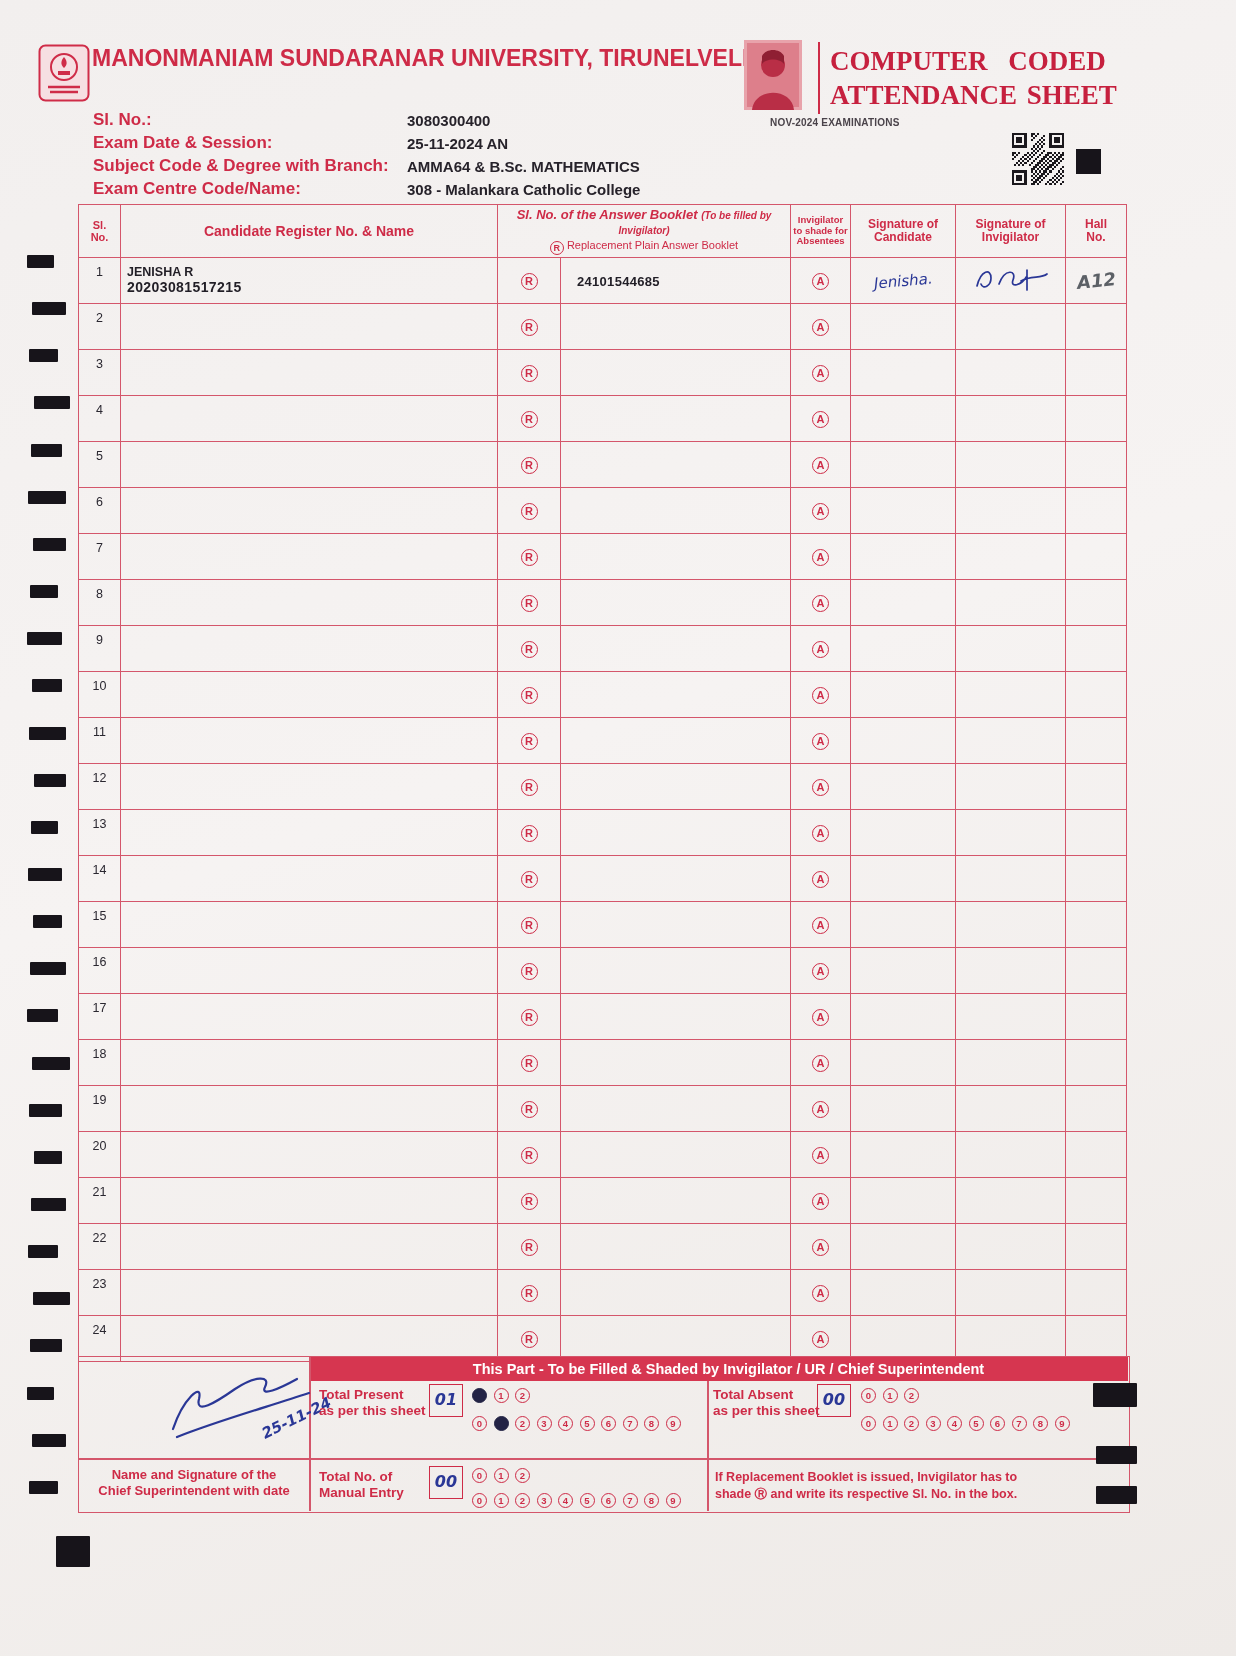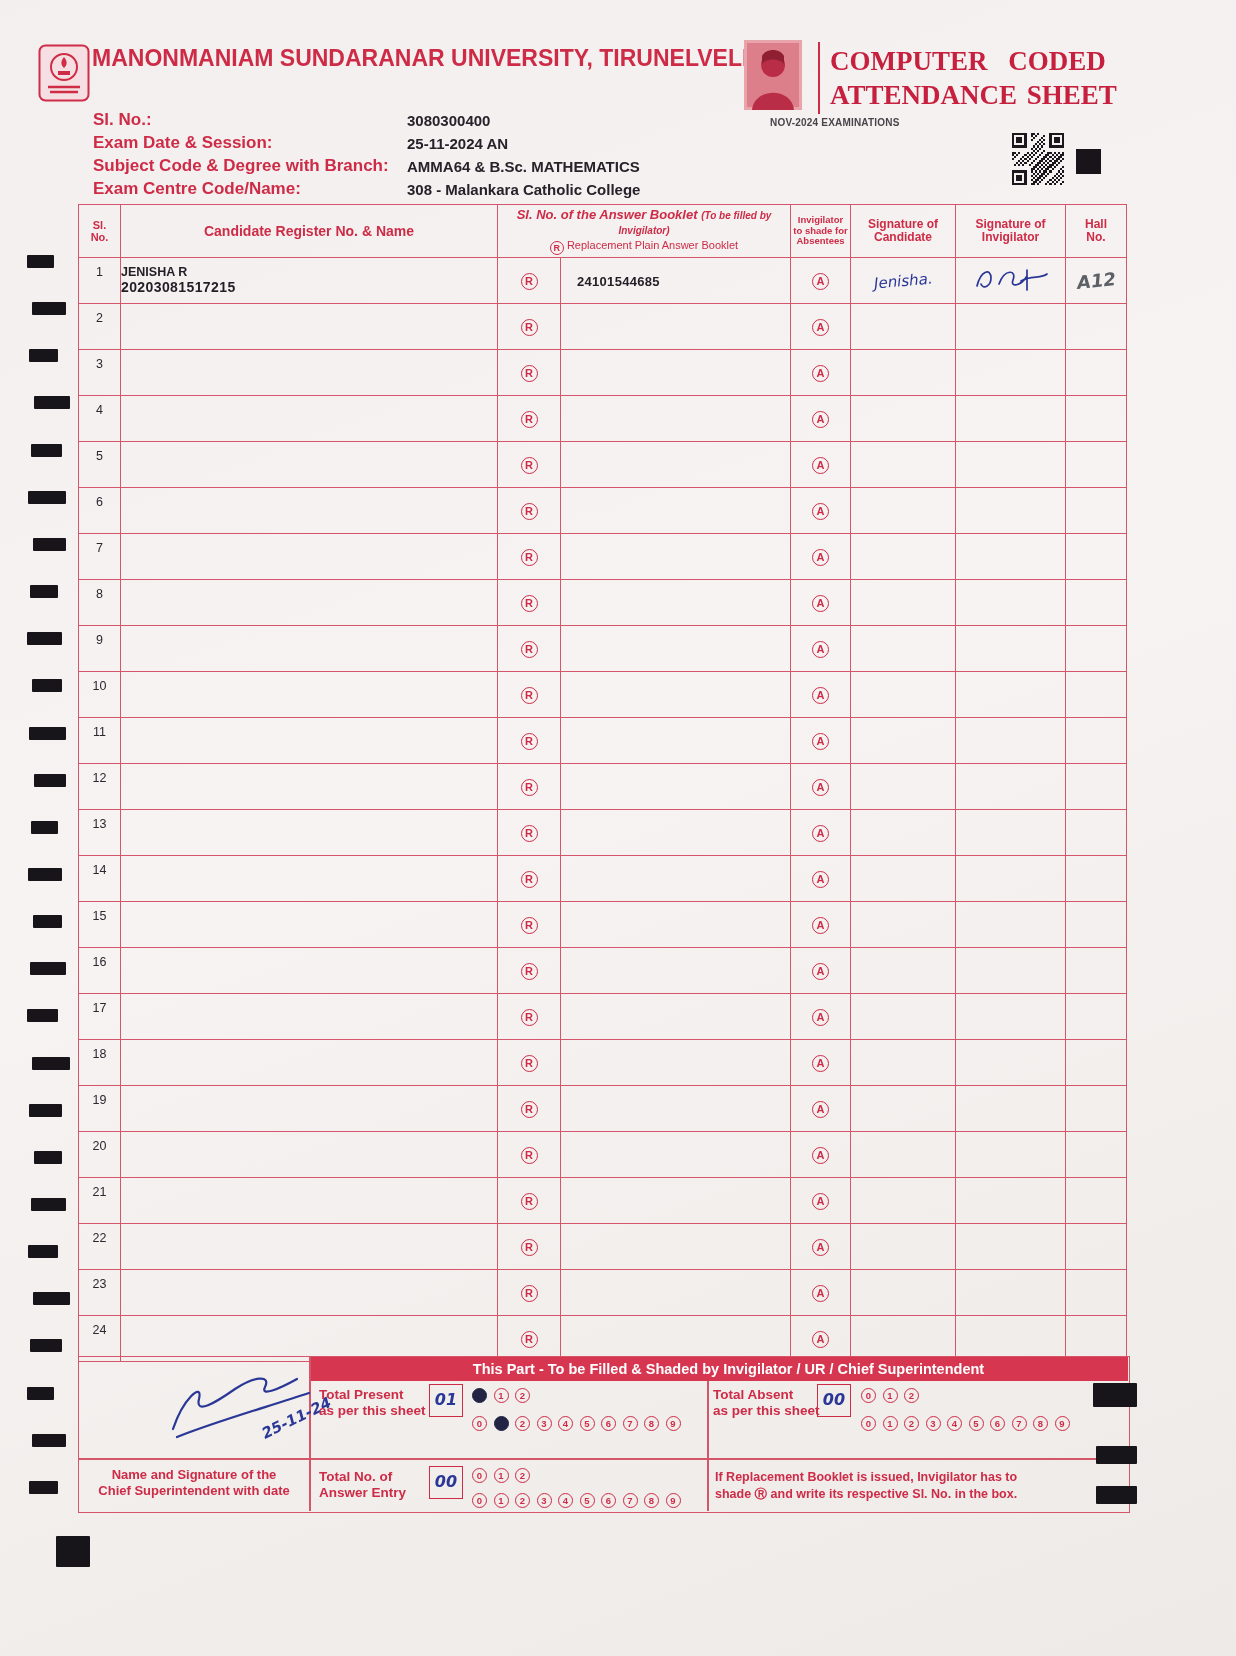--- a/index.html
+++ b/index.html
@@ -39,21 +39,21 @@
   .att-table thead th{color:var(--red);font-weight:bold;vertical-align:middle;text-align:center;height:40px;padding:2px;}
   th.c-sl{font-size:11px;line-height:12px;white-space:pre-line;}
   th.c-cand{font-size:14px;}
   .book-l1{font-size:13px;font-style:italic;}
   .book-l1 .b-note{font-size:10px;}
   .book-l2{font-size:11px;font-weight:normal;margin-top:2px;color:var(--red);}
   th.c-abs{font-size:9.5px;line-height:10.5px;white-space:pre-line;}
   th.c-sigc,th.c-sigi,th.c-hall{font-size:12px;line-height:13px;white-space:pre-line;}
   .att-row{height:46px;}
   td.c-sl{text-align:center;vertical-align:top;padding-top:7px;font-size:12.5px;color:#2a2730;}
-  td.c-cand{vertical-align:top;padding:7px 0 0 0;}
+  td.c-cand{vertical-align:top;padding:7px 0 0 6px;}
   .cand-name{font-size:12.5px;font-weight:bold;color:#211e26;}
   .cand-reg{font-size:14px;font-weight:bold;color:#211e26;letter-spacing:.4px;}
   td.c-r,td.c-abs,td.c-sigc,td.c-sigi,td.c-hall{text-align:center;vertical-align:middle;}
   td.c-book{vertical-align:middle;padding-left:16px;}
   .booklet-no{font-size:13px;font-weight:bold;color:#211e26;letter-spacing:.3px;}
   .circle-letter{display:inline-block;width:17px;height:17px;border:1.4px solid var(--red);border-radius:50%;
                  color:var(--red);font-size:11px;font-weight:bold;line-height:15px;text-align:center;}
   .circle-letter.inline{width:14px;height:14px;font-size:9px;line-height:12px;vertical-align:-2px;}
   .hand{font-family:"DejaVu Sans",sans-serif;font-style:italic;color:var(--ink);}
   .sigc{display:inline-block;font-size:15px;transform:rotate(-5deg);}
@@ -606,21 +606,21 @@
     <div class="f-label la">Total Absent
 as per this sheet</div>
     <div class="f-box ba"><span class="hand boxval">00</span></div>
     <div class="b-row sa"><span class="bubble">0</span><span class="bubble">1</span><span class="bubble">2</span></div>
     <div class="b-row la2"><span class="bubble">0</span><span class="bubble">1</span><span class="bubble">2</span><span class="bubble">3</span><span class="bubble">4</span><span class="bubble">5</span><span class="bubble">6</span><span class="bubble">7</span><span class="bubble">8</span><span class="bubble">9</span></div>
 
     <div class="f-label lc">Name and Signature of the
 Chief Superintendent with date</div>
 
     <div class="f-label lm">Total No. of
-Answer Entry</div>
+Manual Entry</div>
     <div class="f-box bm"><span class="hand boxval">00</span></div>
     <div class="b-row sm"><span class="bubble">0</span><span class="bubble">1</span><span class="bubble">2</span></div>
     <div class="b-row lm2"><span class="bubble">0</span><span class="bubble">1</span><span class="bubble">2</span><span class="bubble">3</span><span class="bubble">4</span><span class="bubble">5</span><span class="bubble">6</span><span class="bubble">7</span><span class="bubble">8</span><span class="bubble">9</span></div>
 
     <div class="f-note">If Replacement Booklet is issued, Invigilator has to
 shade Ⓡ and write its respective Sl. No. in the box.</div>
   </div>
 
 </div>
 

